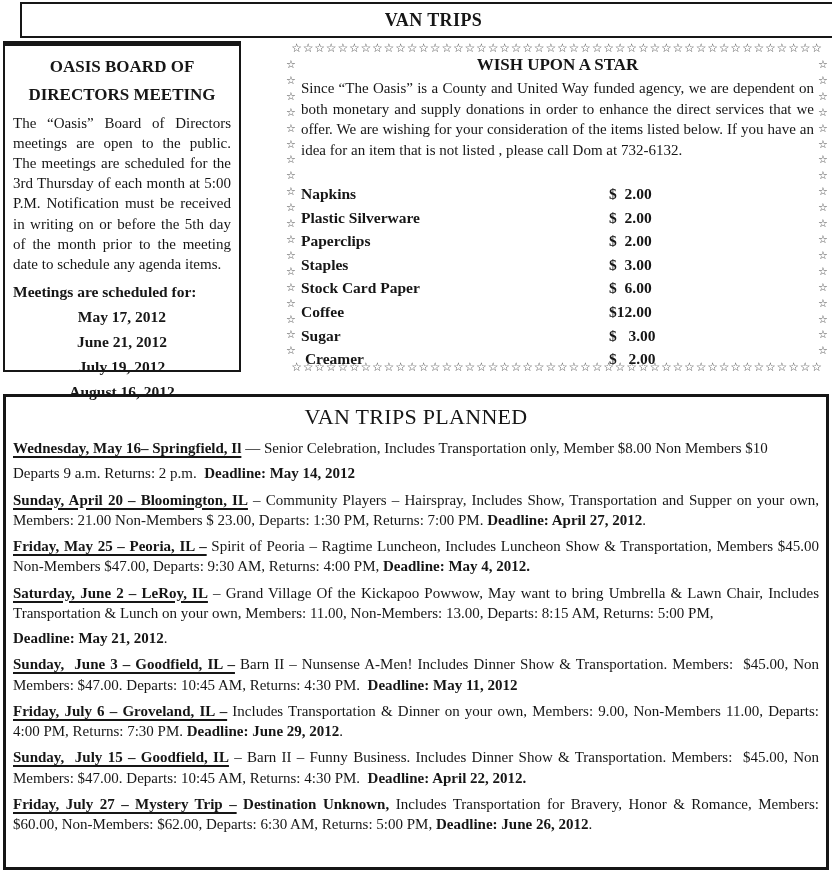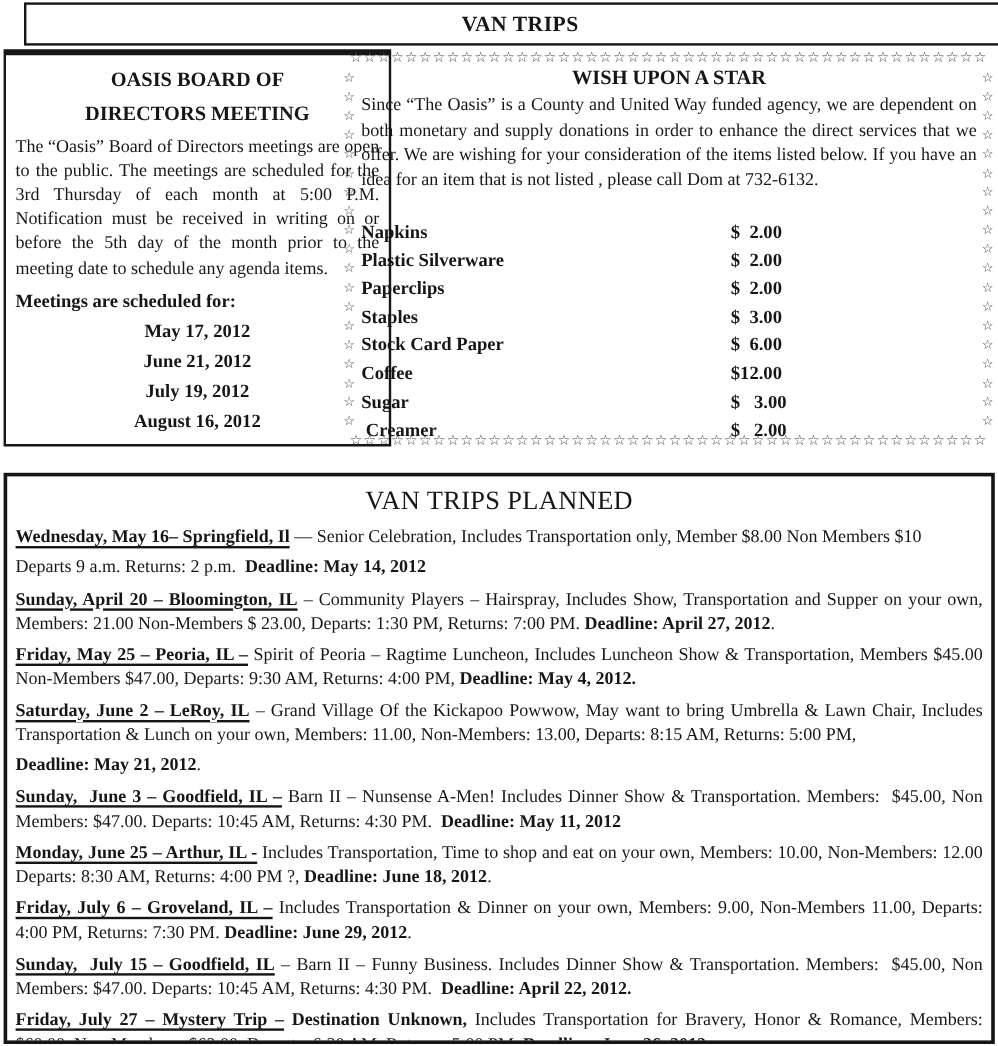--- a/index.html
+++ b/index.html
@@ -21,21 +21,21 @@
     width: 827px; height: 36px;
     border: 2px solid #161616;
     display: flex; align-items: center; justify-content: center;
     font-weight: bold; font-size: 18px; letter-spacing: 0.4px;
   }
 
   
   .board-box {
     position: absolute;
     left: 3px; top: 41px;
-    width: 323px; height: 331px;
+    width: 238px; height: 331px;
     border: 2px solid #161616;
     border-top: 5px solid #161616;
     padding: 7px 8px 0 8px;
   }
   .board-title { text-align: center; font-weight: bold; font-size: 17px; line-height: 1.62; }
   .board-body  { font-size: 15px; line-height: 1.34; text-align: justify; margin-top: 5px; }
   .board-sched { font-weight: bold; font-size: 15.5px; margin-top: 9px; }
   .board-dates { text-align: center; font-weight: bold; font-size: 15.5px; }
   .board-dates div { margin-top: 7px; }
 
@@ -214,21 +214,20 @@
 
     <p class="trip"><span class="th">Sunday, April 20 – Bloomington, IL</span><span> – </span><span>Community Players – Hairspray, Includes Show, Transportation and Supper on your own, Members: 21.00 Non-Members $ 23.00, Departs: 1:30 PM, Returns: 7:00 PM. </span><span class="bd">Deadline: April 27, 2012</span><span>.</span></p>
 
     <p class="trip"><span class="th">Friday, May 25 – Peoria, IL –</span><span> </span><span>Spirit of Peoria – Ragtime Luncheon, Includes Luncheon Show &amp; Transportation, Members $45.00 Non-Members $47.00, Departs: 9:30 AM, Returns: 4:00 PM, </span><span class="bd">Deadline: May 4, 2012.</span><span></span></p>
 
     <p class="trip"><span class="th">Saturday, June 2 – LeRoy, IL</span><span> – </span><span>Grand Village Of the Kickapoo Powwow, May want to bring Umbrella &amp; Lawn Chair, Includes Transportation &amp; Lunch on your own, Members: 11.00, Non-Members: 13.00, Departs: 8:15 AM, Returns: 5:00 PM,</span></p>
     <p class="trip cont"><span class="bd">Deadline: May 21, 2012</span><span>.</span></p>
 
     <p class="trip"><span class="th">Sunday,  June 3 – Goodfield, IL –</span><span> </span><span>Barn II – Nunsense A-Men! Includes Dinner Show &amp; Transportation. Members:  $45.00, Non Members: $47.00. Departs: 10:45 AM, Returns: 4:30 PM.  </span><span class="bd">Deadline: May 11, 2012</span><span></span></p>
 
-    <p class="trip"><span class="th">Monday, June 25 – Arthur, IL -</span><span> </span><span>Includes Transportation, Time to shop and eat on your own, Members: 10.00, Non-Members: 12.00 Departs: 8:30 AM, Returns: 4:00 PM ?, </span><span class="bd">Deadline: June 18, 2012</span><span>.</span></p>
 
     <p class="trip"><span class="th">Friday, July 6 – Groveland, IL –</span><span> </span><span>Includes Transportation &amp; Dinner on your own, Members: 9.00, Non-Members 11.00, Departs: 4:00 PM, Returns: 7:30 PM. </span><span class="bd">Deadline: June 29, 2012</span><span>.</span></p>
 
     <p class="trip"><span class="th">Sunday,  July 15 – Goodfield, IL</span><span> – </span><span>Barn II – Funny Business. Includes Dinner Show &amp; Transportation. Members:  $45.00, Non Members: $47.00. Departs: 10:45 AM, Returns: 4:30 PM.  </span><span class="bd">Deadline: April 22, 2012.</span><span></span></p>
 
     <p class="trip"><span class="th">Friday, July 27 – Mystery Trip –</span><span> </span><span class="bd">Destination Unknown,</span><span> Includes Transportation for Bravery, Honor &amp; Romance, Members: $60.00, Non-Members: $62.00, Departs: 6:30 AM, Returns: 5:00 PM, </span><span class="bd">Deadline: June 26, 2012</span><span>.</span></p>
   </div>
 
 </div>
 

